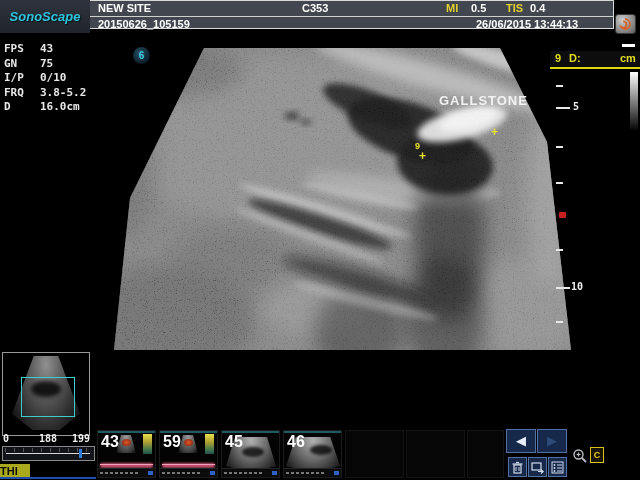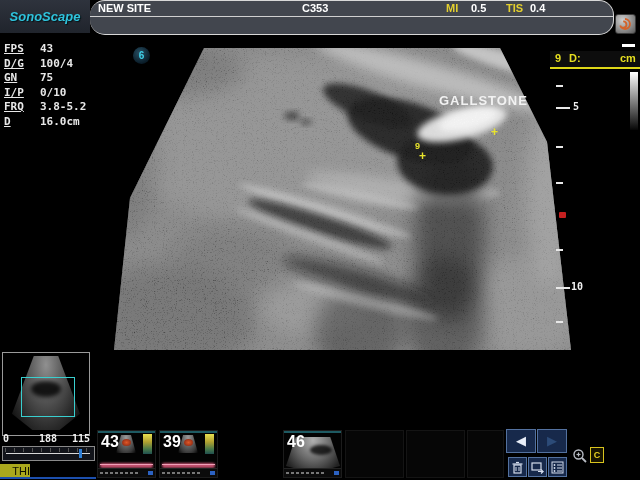--- a/index.html
+++ b/index.html
@@ -4,37 +4,37 @@
 <style>
   html,body{margin:0;padding:0;background:#000;}
   #stage{position:relative;width:640px;height:480px;background:#000;overflow:hidden;
          font-family:"Liberation Sans",sans-serif;}
   .abs{position:absolute;}
 
   
   #logo{left:0;top:0;width:90px;height:33px;background:linear-gradient(#2e333d,#20242c);
         color:#2fc3dc;font-style:italic;font-weight:bold;font-size:13px;line-height:33px;
         text-align:center;text-shadow:1px 1px 1px #041418;}
-  #inforows{left:90px;top:0;width:524px;height:35px;background:#42464e;
+  #inforows{left:90px;top:0;width:524px;height:29px;background:#42464e;
             border-top:1px solid #d8d8d8;border-bottom:1px solid #d8d8d8;
-            border-right:1px solid #d8d8d8;box-sizing:border-box;border-radius:15px;}
+            border-right:1px solid #d8d8d8;box-sizing:border-box;}
   .hrow{position:absolute;left:0;width:100%;height:15px;color:#fff;font-size:11px;font-weight:bold;}
   #hrow1{top:0;border-bottom:1px solid #d0d0d0;}
   #hrow2{top:16px;}
   .hrow span{position:absolute;top:1px;white-space:nowrap;}
   .ylab{color:#e3cf2e;}
   #probe-btn{left:615px;top:14px;width:19px;height:18px;border-radius:3px;
              background:radial-gradient(circle at 35% 30%,#cfcfcf,#8a8a8a 60%,#5a5a5a);
              border:1px solid #3a3a3a;}
   #probe-btn svg{position:absolute;left:2px;top:2px;}
 
   
   #params{left:4px;top:42px;width:100px;color:#e8e8e8;
           font-family:"DejaVu Sans Mono",monospace;font-size:11px;font-weight:bold;line-height:14.5px;}
-  .prow .plabel{display:inline-block;width:36px;text-decoration:underline;}
+  .prow .plabel{display:inline-block;width:36px;}
 
   
   #sector{left:110px;top:46px;width:462px;height:306px;
           clip-path:polygon(94px 2px,390px 2px,437px 96px,461px 304px,4px 304px,20px 152px);
           background:#3d3d3d;}
   #orient{left:133px;top:47px;width:17px;height:17px;border-radius:50%;
           background:radial-gradient(circle at 40% 35%,#285064,#0a1c28 70%);
           color:#3fd0e8;font-size:10px;font-weight:bold;text-align:center;line-height:17px;}
   #gallstone-label{left:439px;top:93px;color:#f2f2f2;font-size:13px;font-weight:bold;letter-spacing:1px;}
   .caliper{color:#e8e32c;font-size:12px;font-weight:bold;line-height:10px;}
@@ -63,21 +63,21 @@
          background:#000;opacity:.8;filter:blur(2px);}
   #roi{position:absolute;left:18px;top:24px;width:52px;height:38px;border:1px solid #39cfcf;}
   .cnum{color:#f0f0f0;font-family:"DejaVu Sans Mono",monospace;font-size:10px;font-weight:bold;top:433px;}
   #cine-slider{left:2px;top:446px;width:93px;height:15px;background:#12141a;
                border:1px solid #8a8a8a;box-sizing:border-box;}
   #cine-ticks{position:absolute;left:2px;top:1px;width:87px;height:4px;
               background:repeating-linear-gradient(90deg,#555 0 1px,transparent 1px 9px);}
   #cine-line{position:absolute;left:3px;top:6px;width:84px;height:1px;background:#d8d8d8;}
   #cine-pos{position:absolute;left:76px;top:2px;width:3px;height:9px;background:#2f7fd6;}
   #thi{left:0;top:464px;width:30px;height:14px;background:#aaa81c;color:#0e0e00;
-       font-size:11px;font-weight:normal;text-align:right;line-height:14px;}
+       font-size:11px;font-weight:bold;text-align:left;line-height:14px;}
   #blue-line{left:0;top:477px;width:96px;height:2px;background:#1c4fae;}
 
   
   .thumb{top:430px;width:59px;height:48px;background:#030303;border:1px solid #1c1c1c;box-sizing:border-box;}
   .tnum{position:absolute;left:3px;top:2px;color:#fff;font-size:16px;font-weight:bold;z-index:3;}
   .ttop{position:absolute;left:0;top:0;width:100%;height:2px;background:#1e5a62;}
   .t-mini{position:absolute;left:18px;top:4px;width:20px;height:18px;
           background:radial-gradient(ellipse at 50% 15%,#9a9a9a,#3a3a3a 70%,#000);
           clip-path:polygon(25% 0,75% 0,100% 100%,0 100%);}
   .t-rb{position:absolute;left:24px;top:8px;width:9px;height:7px;border-radius:50%;
@@ -121,30 +121,33 @@
   <div class="abs" id="logo">SonoScape</div>
   <div class="abs" id="inforows">
     <div class="hrow" id="hrow1">
       <span style="left:8px">NEW SITE</span>
       <span style="left:212px">C353</span>
       <span style="left:356px" class="ylab">MI</span>
       <span style="left:381px">0.5</span>
       <span style="left:416px" class="ylab">TIS</span>
       <span style="left:440px">0.4</span>
     </div>
+    <div class="hrow" id="hrow2">
+      <span style="left:8px">20150626_105159</span>
+      <span style="left:386px">26/06/2015 13:44:13</span>
+    </div>
   </div>
   <div class="abs" id="probe-btn">
     <svg width="14" height="14" viewBox="0 0 14 14">
       <path d="M7 2 a5 5 0 1 1 -4.8 6.5 a3.2 3.2 0 1 0 3-4.2" fill="none" stroke="#d4622a" stroke-width="1.8"></path>
     </svg>
   </div>
 
   <div class="abs" id="params">
     <div class="prow"><span class="plabel">FPS</span><span>43</span></div>
-    <div class="prow"><span class="plabel">D/G</span><span>100/4</span></div>
     <div class="prow"><span class="plabel">GN</span><span>75</span></div>
     <div class="prow"><span class="plabel">I/P</span><span>0/10</span></div>
     <div class="prow"><span class="plabel">FRQ</span><span>3.8-5.2</span></div>
     <div class="prow"><span class="plabel">D</span><span>16.0cm</span></div>
   </div>
 
   <div class="abs" id="sector">
     <svg width="462" height="306">
       <defs>
         <filter id="speckle" x="0" y="0" width="100%" height="100%">
@@ -220,21 +223,21 @@
   <div class="abs rlab" style="left:571px;top:281px">10</div>
   <div class="abs tick" style="top:321px"></div>
 
   <div class="abs" id="preview">
     <div id="pfan"></div>
     <div id="pdark"></div>
     <div id="roi"></div>
   </div>
   <div class="abs cnum" style="left:3px">0</div>
   <div class="abs cnum" style="left:39px">188</div>
-  <div class="abs cnum" style="left:72px">115</div>
+  <div class="abs cnum" style="left:72px">199</div>
   <div class="abs" id="cine-slider">
     <div id="cine-ticks"></div>
     <div id="cine-line"></div>
     <div id="cine-pos"></div>
   </div>
   <div class="abs" id="thi">THI</div>
   <div class="abs" id="blue-line"></div>
 
   <div class="abs thumb" style="left:97px">
     <div class="ttop"></div>
@@ -243,26 +246,35 @@
     <div class="t-rb"></div>
     <div class="t-cbar"></div>
     <div class="t-wave"></div>
     <div class="t-wave2"></div>
     <div class="t-cap">
         <div class="t-blue"></div>
       </div>
   </div>
   <div class="abs thumb" style="left:159px">
     <div class="ttop"></div>
-    <span class="tnum">39</span>
+    <span class="tnum">59</span>
     <div class="t-mini"></div>
     <div class="t-rb"></div>
     <div class="t-cbar"></div>
     <div class="t-wave"></div>
     <div class="t-wave2"></div>
+    <div class="t-cap">
+        <div class="t-blue"></div>
+      </div>
+  </div>
+  <div class="abs thumb" style="left:221px">
+    <div class="ttop"></div>
+    <span class="tnum">45</span>
+    <div class="t-fan"></div>
+    <div class="t-fdark"></div>
     <div class="t-cap">
         <div class="t-blue"></div>
       </div>
   </div>
   <div class="abs thumb" style="left:283px">
     <div class="ttop"></div>
     <span class="tnum">46</span>
     <div class="t-fan" style="left:2px;width:54px"></div>
     <div class="t-fdark" style="left:26px;top:14px"></div>
     <div class="t-cap">

